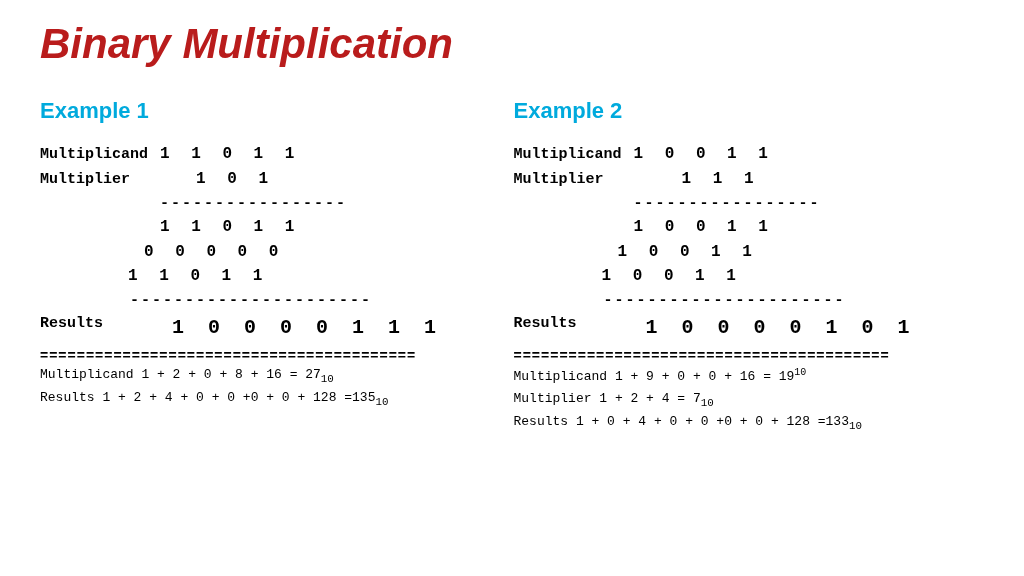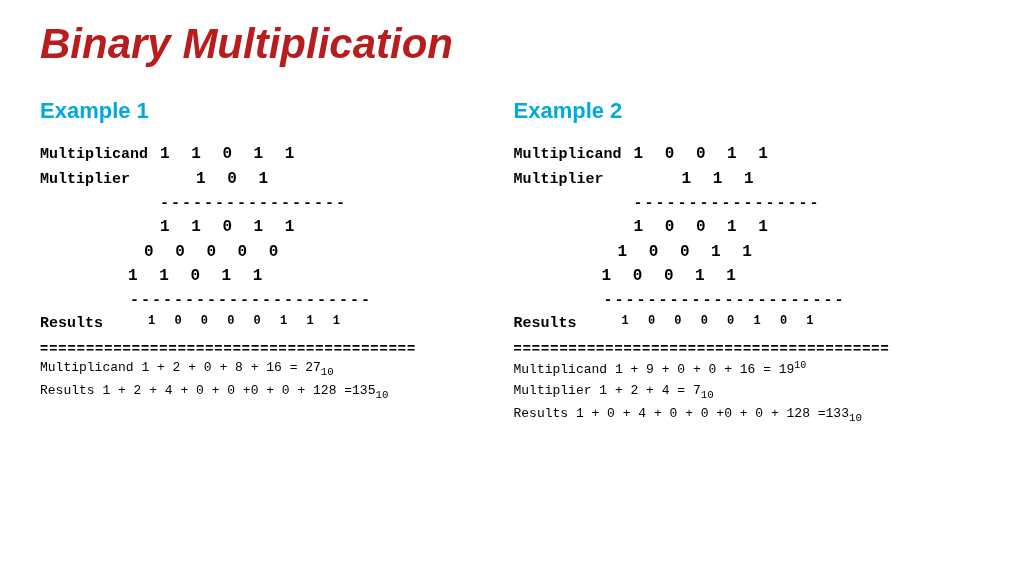--- a/index.html
+++ b/index.html
@@ -78,24 +78,24 @@
     .results-row {
       display: flex;
       align-items: flex-start;
     }
     .results-label {
       min-width: 90px;
       font-weight: bold;
       font-size: 15px;
     }
     .results-value {
-      font-size: 12px;
+      font-size: 20px;
       letter-spacing: 6px;
       font-weight: bold;
-      margin-left: 18px;
+      margin-left: 42px;
     }
     .equals-line {
       letter-spacing: 1px;
       font-size: 14px;
       font-weight: bold;
       margin-top: 4px;
     }
     .summary-block {
       font-family: Liberation Mono, monospace;
       font-size: 13px;

